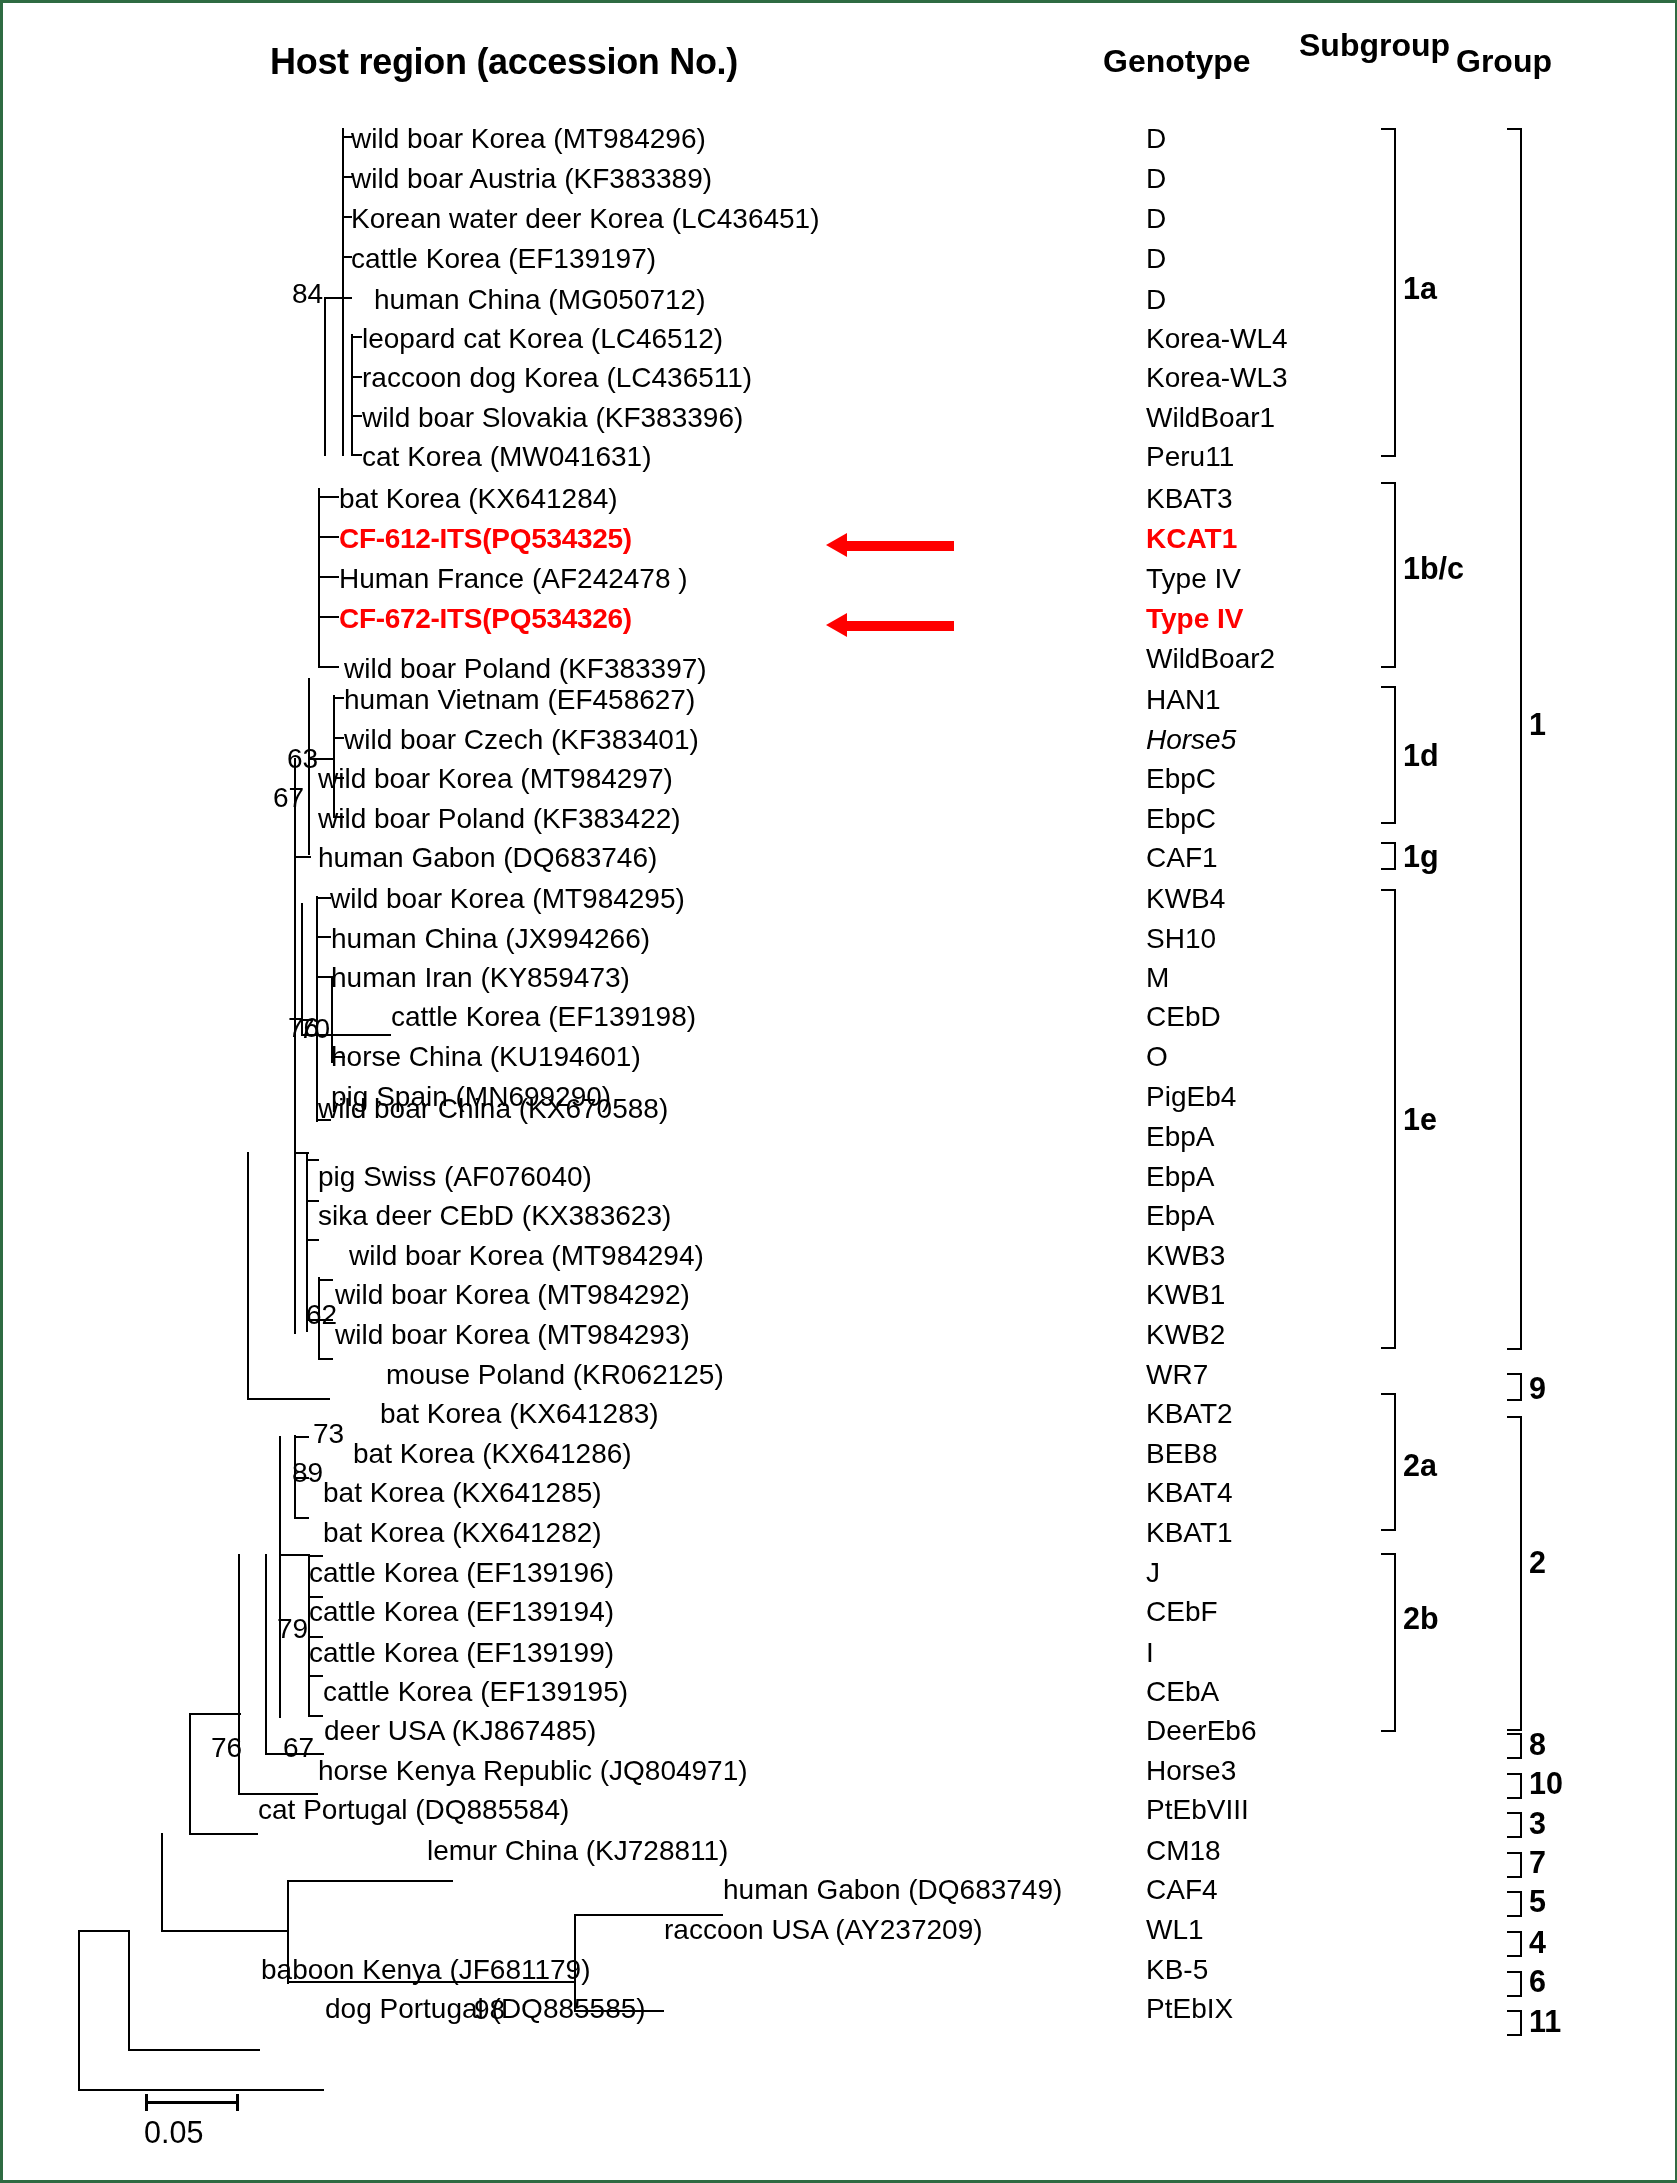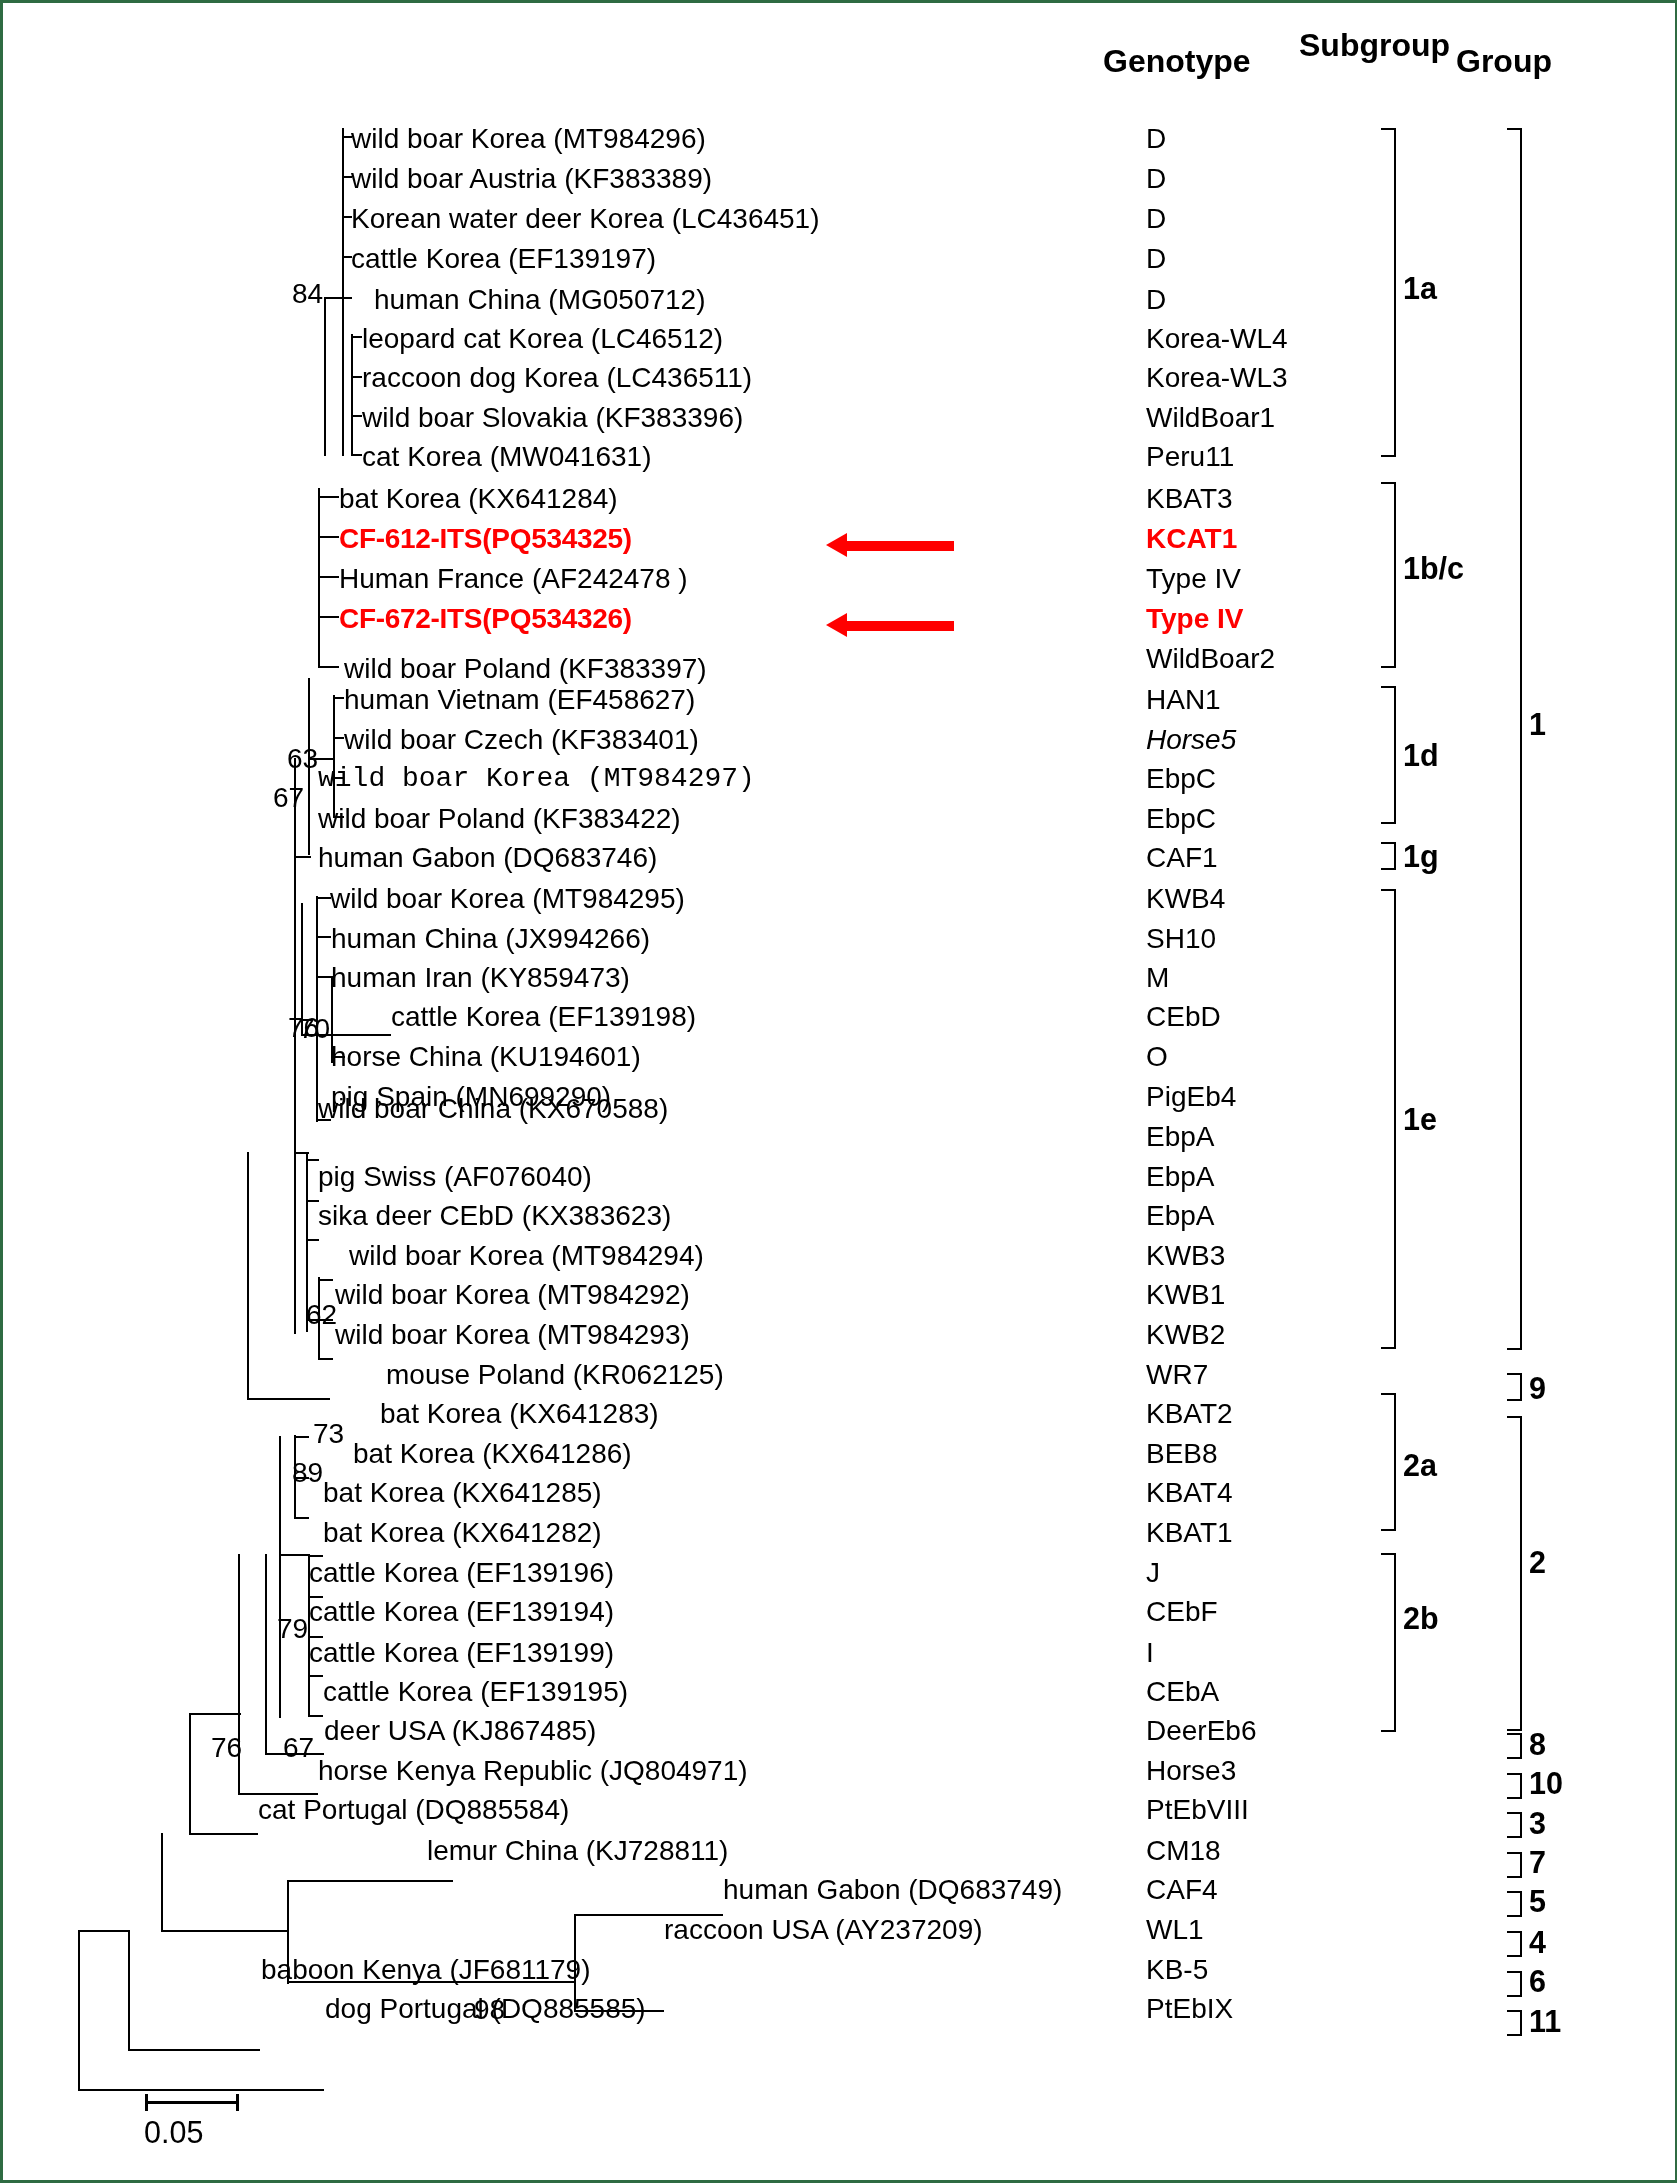--- a/index.html
+++ b/index.html
@@ -83,20 +83,21 @@
   #scalebar .bar{position:absolute;left:0;top:7px;width:93px;height:2.8px;background:#000;}
   #scalebar .tickL{position:absolute;left:0;top:0;width:2.8px;height:16.6px;background:#000;}
   #scalebar .tickR{position:absolute;left:91px;top:0;width:2.8px;height:16.6px;background:#000;}
   #scale-label{position:absolute;left:141px;top:2112px;font-size:30.5px;color:#000;}
 </style>
 </head>
 <body>
 
 <div id="figure">
 
+  <div class="hdr" id="hdr-host">Host region (accession No.)</div>
   <div class="hdr" id="hdr-genotype">Genotype</div>
   <div class="hdr" id="hdr-subgroup">Subgroup</div>
   <div class="hdr" id="hdr-group">Group</div>
 
   <div id="tree-lines">
 
     <div class="vl" style="left:339px;top:125px;height:328px;"></div>
     <div class="hl" style="left:339px;top:133px;width:9.7px;"></div>
     <div class="hl" style="left:339px;top:173px;width:9.7px;"></div>
     <div class="hl" style="left:339px;top:213px;width:9.7px;"></div>
@@ -221,21 +222,21 @@
   <div class="taxon" style="left:359px;top:361px;">raccoon dog Korea (LC436511)</div>
   <div class="taxon" style="left:359px;top:401px;">wild boar Slovakia (KF383396)</div>
   <div class="taxon" style="left:359px;top:440px;">cat Korea (MW041631)</div>
   <div class="taxon" style="left:336px;top:482px;">bat Korea (KX641284)</div>
   <div class="taxon red" style="left:336px;top:522px;">CF-612-ITS(PQ534325)</div>
   <div class="taxon" style="left:336px;top:562px;">Human France (AF242478 )</div>
   <div class="taxon red" style="left:336px;top:602px;">CF-672-ITS(PQ534326)</div>
   <div class="taxon" style="left:341px;top:652px;">wild boar Poland (KF383397)</div>
   <div class="taxon" style="left:341px;top:683px;">human Vietnam (EF458627)</div>
   <div class="taxon" style="left:341px;top:723px;">wild boar Czech (KF383401)</div>
-  <div class="taxon" style="left:315px;top:762px;font-family:Liberation Mono, monospace;">wild boar Korea (MT984297)</div>
+  <div class="taxon" style="left:315px;top:762px;">wild boar Korea (MT984297)</div>
   <div class="taxon" style="left:315px;top:802px;">wild boar Poland (KF383422)</div>
   <div class="taxon" style="left:315px;top:841px;">human Gabon (DQ683746)</div>
   <div class="taxon" style="left:327px;top:882px;">wild boar Korea (MT984295)</div>
   <div class="taxon" style="left:328px;top:922px;">human China (JX994266)</div>
   <div class="taxon" style="left:328px;top:961px;">human Iran (KY859473)</div>
   <div class="taxon" style="left:388px;top:1000px;">cattle Korea (EF139198)</div>
   <div class="taxon" style="left:328px;top:1040px;">horse China (KU194601)</div>
   <div class="taxon" style="left:328px;top:1080px;">pig Spain (MN699290)</div>
   <div class="taxon" style="left:315px;top:1092px;">wild boar China (KX670588)</div>
   <div class="taxon" style="left:315px;top:1160px;">pig Swiss (AF076040)</div>

